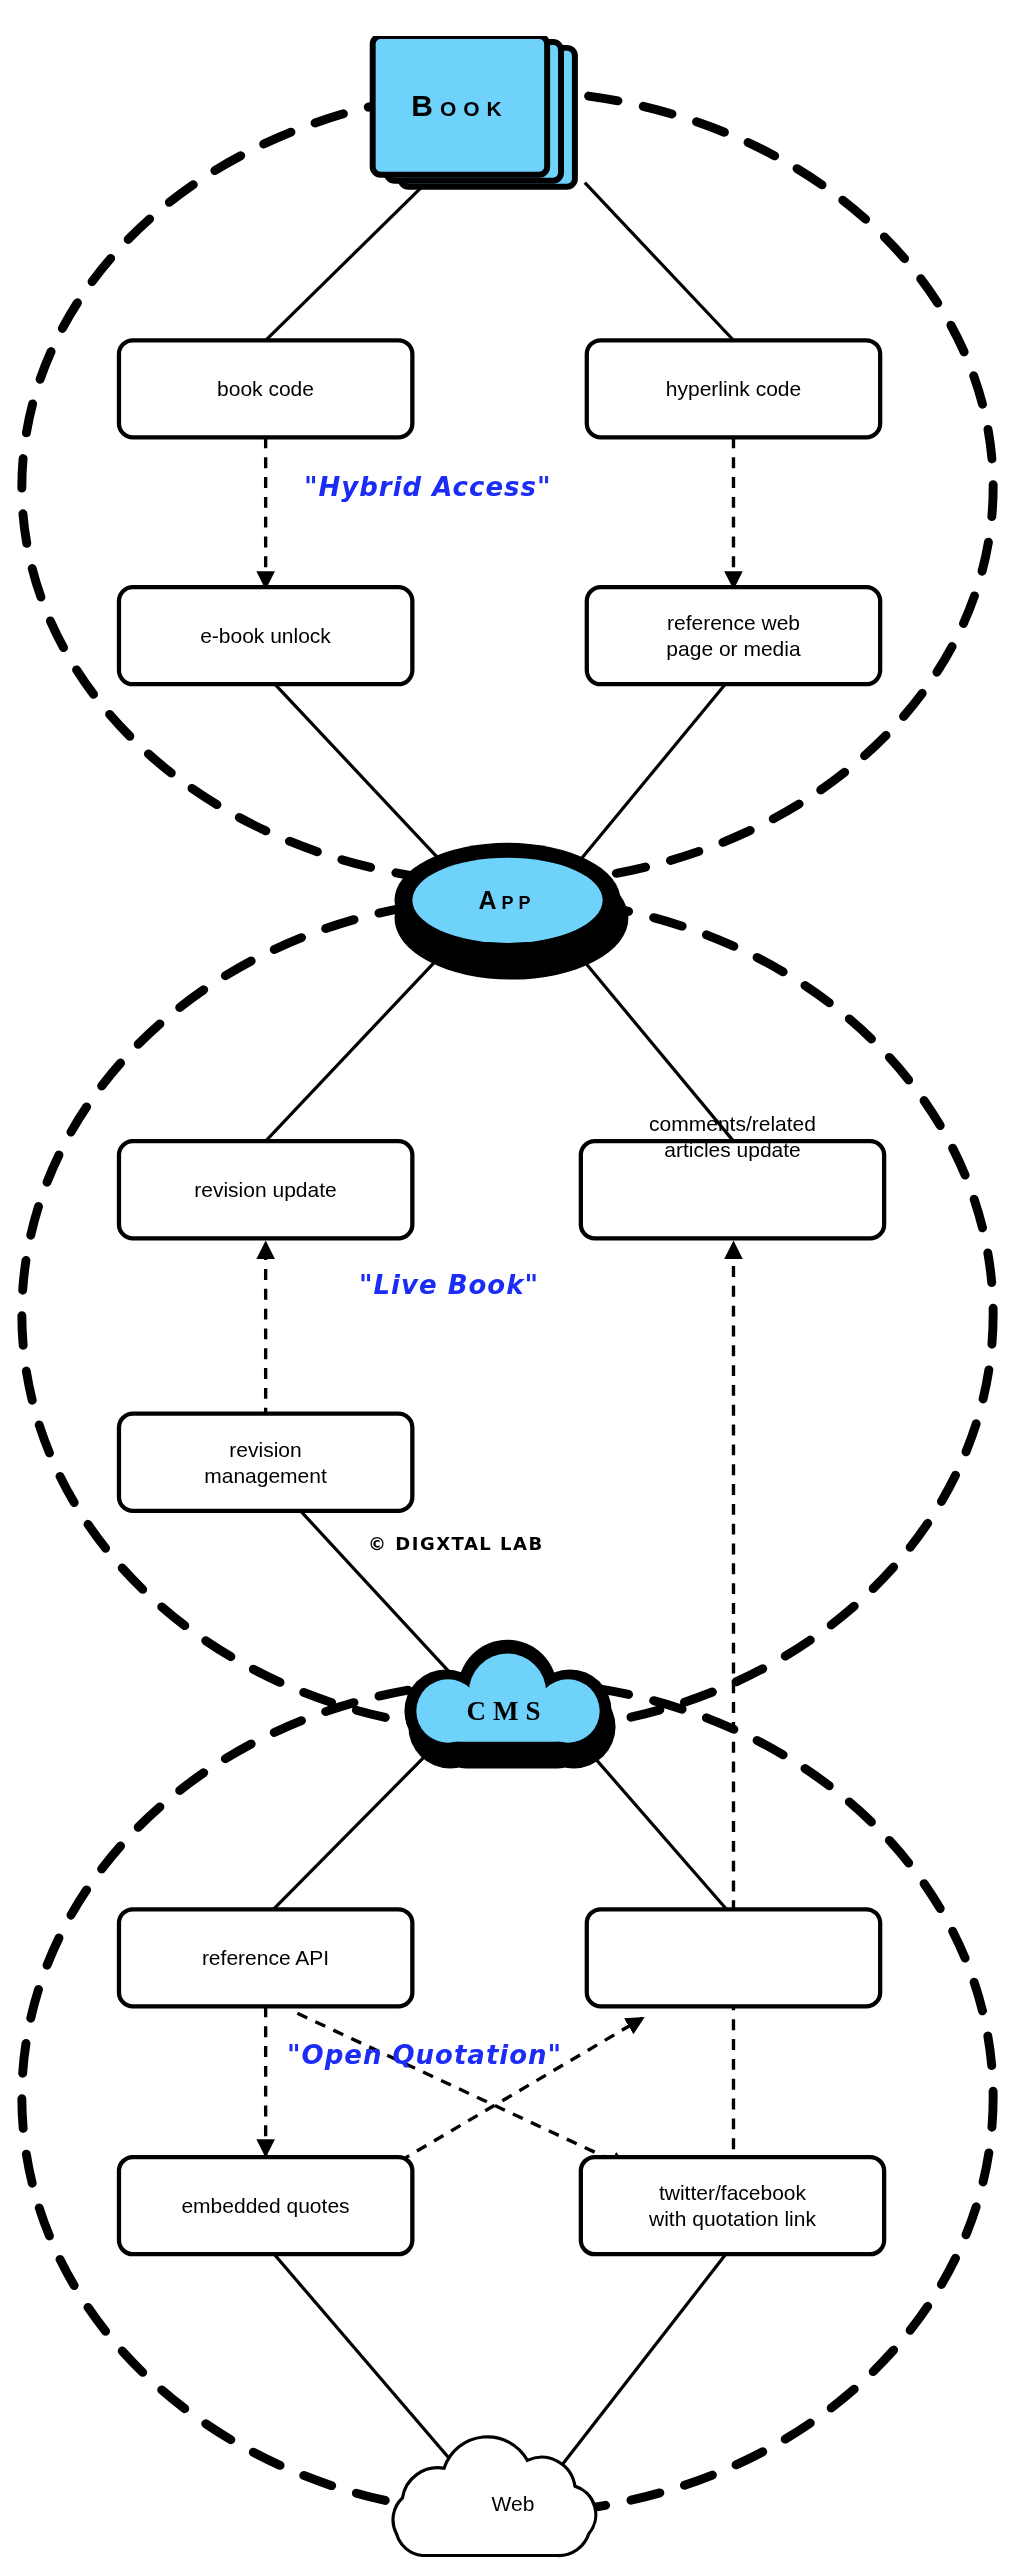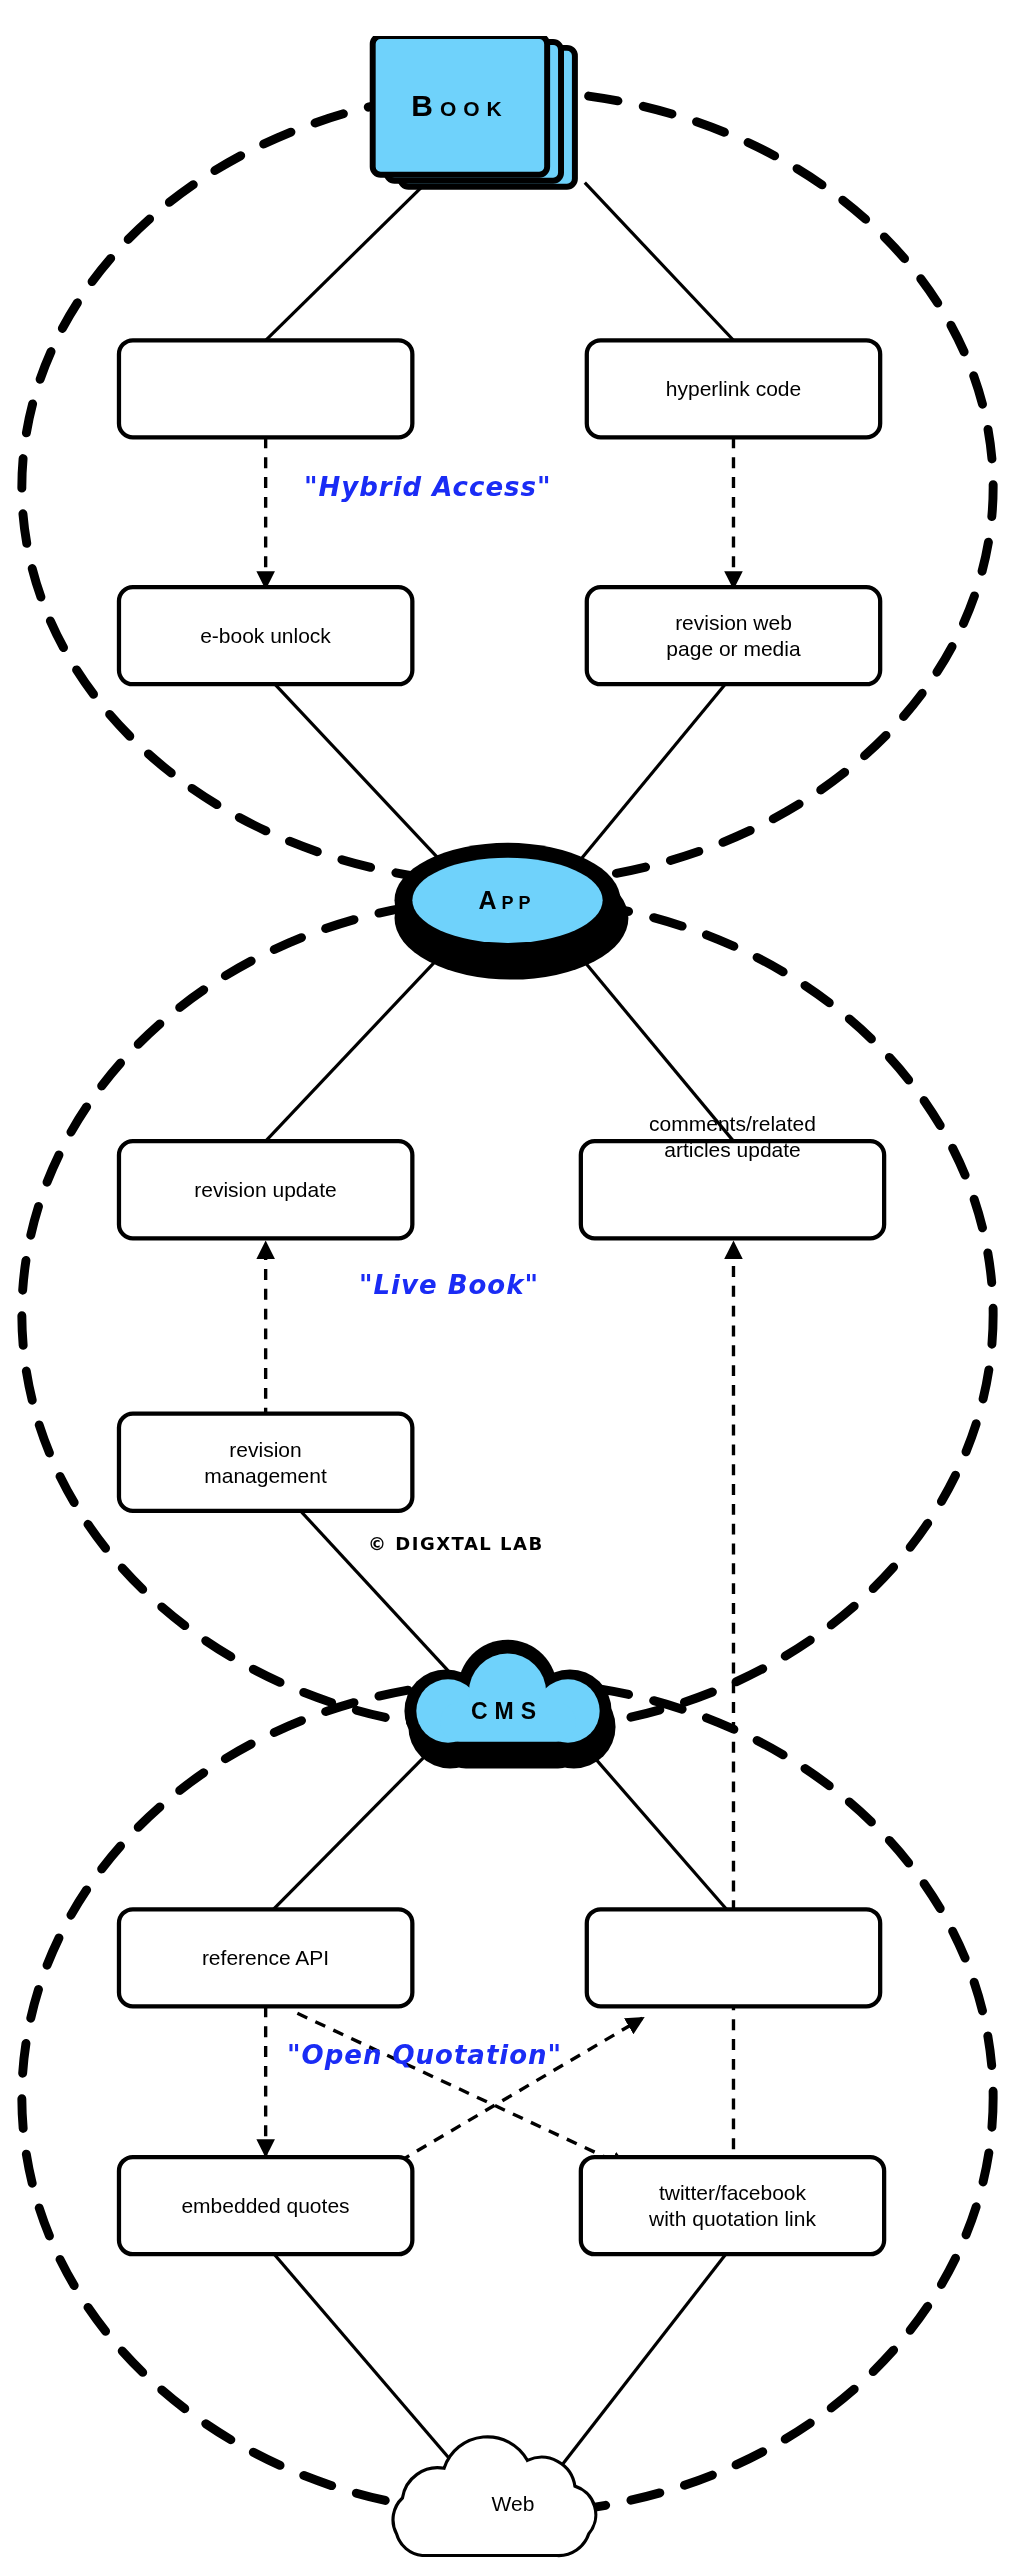--- a/index.html
+++ b/index.html
@@ -141,31 +141,32 @@
                a 32 32 0 0 1 -32 22
                l -136 0
                a 30 30 0 0 1 -26 -22 z"></path>
     </g>
   </svg>
 
   <div class="nodelabel titlelabel" style="left:373px;top:0px;width:174px;height:139px;font-size:30px;letter-spacing:7px;font-variant:small-caps;">Book</div>
 
   <div class="nodelabel titlelabel" style="left:412px;top:842px;width:190px;height:44px;font-size:25px;letter-spacing:5px;font-variant:small-caps;">App</div>
 
-  <div class="nodelabel titlelabel" style="left:412px;top:1653px;width:190px;height:44px;font-size:23px;letter-spacing:7px;font-variant:small-caps;">CMS</div>
+  <div class="nodelabel titlelabel" style="left:412px;top:1653px;width:190px;height:44px;font-size:27px;letter-spacing:7px;font-variant:small-caps;font-family:Liberation Serif, serif;">CMS</div>
 
   <div class="nodelabel" style="left:426px;top:2448px;width:174px;height:40px;font-size:21px;">Web</div>
 
+  <div class="nodelabel boxlabel" style="left:119px;top:304px;width:293px;height:97px;">book code</div>
 
   <div class="nodelabel boxlabel" style="left:587px;top:304px;width:293px;height:97px;">hyperlink code</div>
 
   <div class="nodelabel boxlabel" style="left:119px;top:551px;width:293px;height:97px;">e-book unlock</div>
 
   <div class="nodelabel boxlabel" style="left:587px;top:551px;width:293px;height:97px;flex-direction:column;">
-    <span>revision web</span>
+    <span>reference web</span>
     <span>page or media</span>
   </div>
 
   <div class="nodelabel boxlabel" style="left:119px;top:1105px;width:293px;height:97px;">revision update</div>
 
   <div class="nodelabel boxlabel" style="left:581px;top:1052px;width:303px;height:97px;flex-direction:column;">
     <span>comments/related</span>
     <span>articles update</span>
   </div>
 

